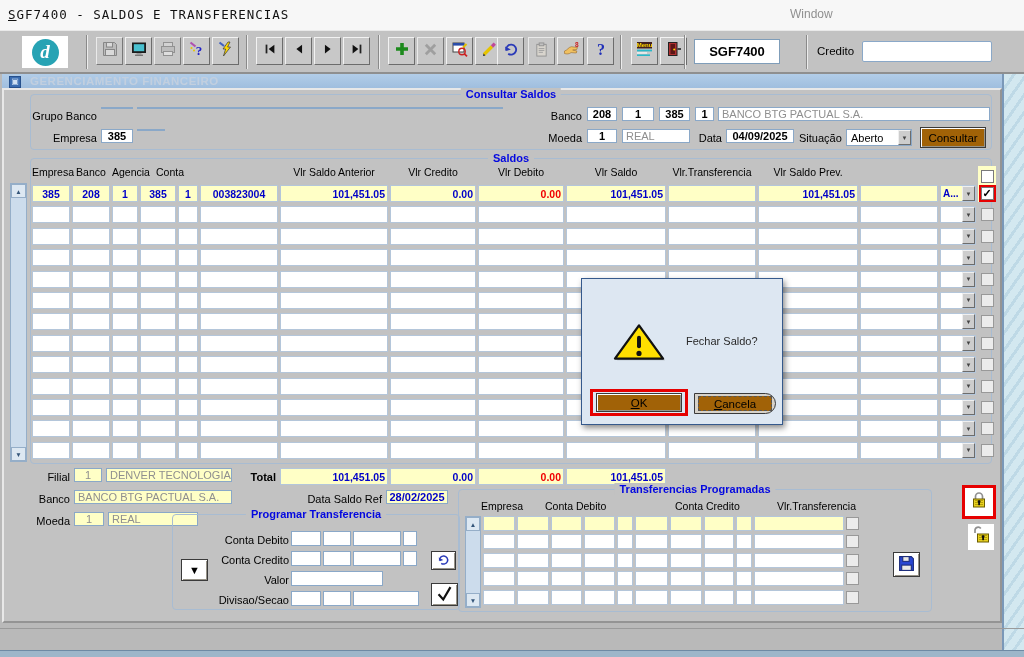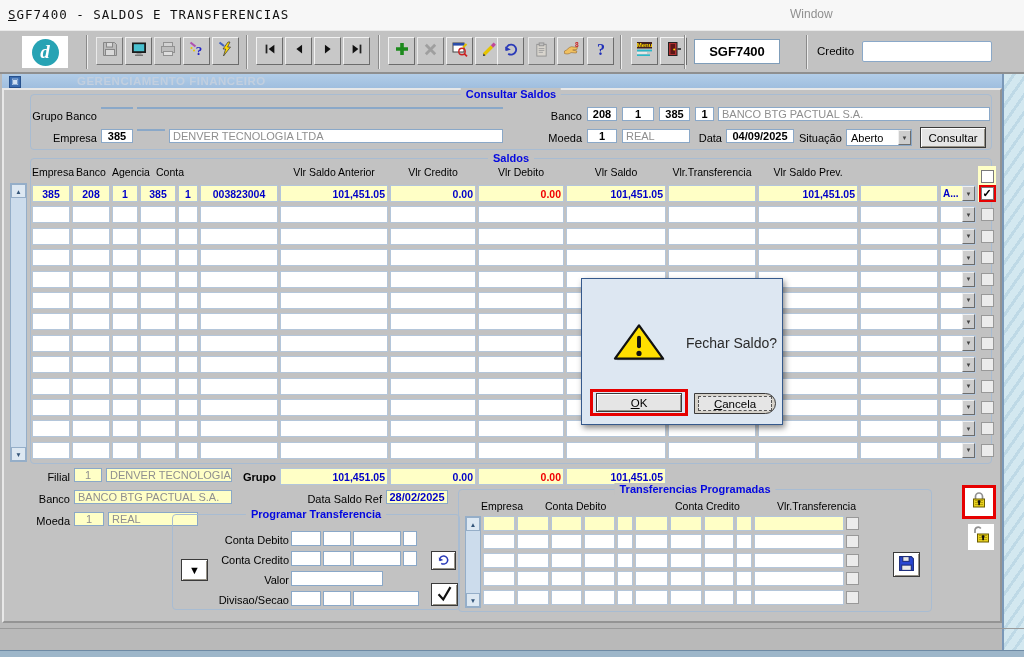--- a/index.html
+++ b/index.html
@@ -42,21 +42,21 @@
              display:flex; align-items:center; justify-content:center; }
   #usuario-lbl { left:817px; top:14px; font-size:11.5px; }
   #usuario-field { left:862px; top:10px; width:130px; height:21px; border-radius:2px; }
   
   #mdibar { left:2px; top:74px; width:1000px; height:16px;
             background:linear-gradient(180deg,#b2cde8,#9dbcdd); overflow:hidden; }
   #mdibar .ic { position:absolute; left:7px; top:2px; width:12px; height:12px;
                 background:#3a6cb0; border:1px solid #26508c; color:#cfe0f2;
                 font-size:8px; line-height:10px; text-align:center; }
   #mdibar .tt { position:absolute; left:28px; top:1px; font-size:11.5px; font-weight:bold;
-                color:#c2cfdf; letter-spacing:.5px;margin-left:47px; }
+                color:#c2cfdf; letter-spacing:.5px; }
   #rightstrip { left:1002px; top:74px; width:22px; height:583px;
                 border-left:2px solid #7a98b8;
                 background:repeating-linear-gradient(125deg,#d3e8f0 0 7px,#bed9e6 7px 10px); }
   
   #panel { left:2px; top:88px; width:1000px; height:535px; background:#c2c2c2;
            border:2px outset #e8e8e8; }
   .gcell { border:1px solid #b4c6da; background:#fff; height:17px;
            font-size:10.5px; display:flex; align-items:center; padding:0 2px;
            white-space:nowrap; overflow:hidden; }
   .grow { display:flex; position:absolute; left:28px; }
@@ -64,35 +64,35 @@
   .chk { width:13px; height:13px; background:#fff; border:1px solid #7a7a7a;
          font-size:11px; font-weight:bold; color:#000; line-height:11px; text-align:center; }
   .chk.off { background:#ececec; border-color:#999; }
   .ddbtn { width:13px; height:15px; background:#cdcdcd; border:1px solid;
            border-color:#efefef #6c6c6c #6c6c6c #efefef; font-size:6px; color:#444;
            display:flex; align-items:center; justify-content:center; }
   .sbar { background:#ccdcec; border:1px solid #95aec8; display:flex;
           flex-direction:column; justify-content:space-between; }
   .sbtn { height:14px; background:#dde8f2; border:1px solid #95aec8; font-size:6.5px;
           color:#35567a; display:flex; align-items:center; justify-content:center; }
-  .pbtn { background:#e5e5e5; border:1px solid #3a3a3a; font-size:11.5px; color:#000;
+  .pbtn { background:#a16207; border:1px solid #3a3a3a; font-size:11.5px; color:#000;
           box-shadow:inset 1px 1px 0 #fff, inset -1px -1px 0 #979388;
           display:flex; align-items:center; justify-content:center; }
   .annot { border:3px solid #e60000; }
   
   #dialog { left:581px; top:278px; width:202px; height:147px; background:#dde7f2;
             border:1px solid #35598c; box-shadow:2px 3px 6px rgba(0,0,0,.45); z-index:50; }
   #dlg-title { position:absolute; left:0; top:0; right:0; height:20px;
                background:linear-gradient(180deg,#5f95d2,#4a82c2); }
   #dlg-title .txt { position:absolute; left:6px; top:3px; font-size:11.5px; font-weight:bold;
                     color:#e9eef6; }
   #dlg-close { position:absolute; right:3px; top:3px; width:15px; height:14px;
                background:#6ea3da; border:1px solid #38639c; color:#fff; font-size:10px;
                line-height:12px; text-align:center; font-weight:bold; }
-  #dlg-msg { position:absolute; left:104px; top:56px; font-size:14px; color:#2a2a2a; }
+  #dlg-msg { position:absolute; left:104px; top:56px; font-size:11px; color:#2a2a2a; }
   #tab { left:3px; top:627px; width:136px; height:24px; background:#b9d3e9;
          border:1px solid #587ca0; border-bottom:none; border-radius:7px 7px 0 0;
          box-shadow:inset 1px 1px 0 #ddebf7; font-size:11px;
          display:flex; align-items:center; justify-content:center; }
   #tabline { left:0; top:628px; width:1024px; height:1px; background:#9a9a9a; }
   #bstrip { left:0; top:650px; width:1024px; height:7px; background:#9db6c9;
             border-top:1px solid #6e8aa4; }
   u { text-decoration:underline; }
 </style>
 </head>
@@ -261,21 +261,20 @@
 
     <div class="abs groupbox" style="left:26px;top:4px;width:962px;height:56px">
       <span class="boxTitle secTitle">Consultar Saldos</span>
     </div>
     <div class="abs lbl rt" style="left:16px;top:20px;width:77px">Grupo Banco</div>
     <div class="abs field" style="left:97px;top:17px;width:32px"></div>
     <div class="abs field grayTxt" style="left:133px;top:17px;width:366px"></div>
     <div class="abs lbl rt" style="left:16px;top:42px;width:77px">Empresa</div>
     <div class="abs field" style="left:97px;top:39px;width:32px;font-weight:bold;justify-content:center">385</div>
     <div class="abs field" style="left:133px;top:39px;width:28px"></div>
-    <div class="abs field grayTxt" style="left:165px;top:39px;width:334px">DENVER TECNOLOGIA LTDA</div>
 
     <div class="abs lbl rt" style="left:528px;top:20px;width:50px">Banco</div>
     <div class="abs field" style="left:583px;top:17px;width:30px;font-weight:bold;justify-content:center">208</div>
     <div class="abs field" style="left:618px;top:17px;width:32px;font-weight:bold;justify-content:center">1</div>
     <div class="abs field" style="left:655px;top:17px;width:31px;font-weight:bold;justify-content:center">385</div>
     <div class="abs field" style="left:691px;top:17px;width:19px;font-weight:bold;justify-content:center">1</div>
     <div class="abs field grayTxt" style="left:714px;top:17px;width:272px">BANCO BTG PACTUAL S.A.</div>
 
     <div class="abs lbl rt" style="left:528px;top:42px;width:50px">Moeda</div>
     <div class="abs field" style="left:583px;top:39px;width:30px;font-weight:bold;justify-content:center">1</div>
@@ -603,21 +602,21 @@
           </div>
           <div style="width: 18px; height: 17px; display: flex; align-items: center; justify-content: center; background: transparent;">
             <span class="chk off"></span>
           </div>
         </div>
       </div>
 
     <div class="abs lbl rt" style="left:18px;top:381px;width:48px">Filial</div>
     <div class="abs field yellow grayTxt" style="left:70px;top:378px;width:28px;justify-content:center">1</div>
     <div class="abs field yellow grayTxt" style="left:102px;top:378px;width:126px">DENVER TECNOLOGIA L</div>
-    <div class="abs lbl rt" style="left:222px;top:381px;width:50px;font-weight:bold">Grupo</div>
+    <div class="abs lbl rt" style="left:222px;top:381px;width:50px;font-weight:bold">Total</div>
     <div class="abs gcell yellow blueVal" style="left:276px;top:378px;width:108px;justify-content:flex-end">101,451.05</div>
     <div class="abs gcell yellow blueVal" style="left:386px;top:378px;width:86px;justify-content:flex-end">0.00</div>
     <div class="abs gcell yellow redVal" style="left:474px;top:378px;width:86px;justify-content:flex-end">0.00</div>
     <div class="abs gcell yellow blueVal" style="left:562px;top:378px;width:100px;justify-content:flex-end">101,451.05</div>
 
     <div class="abs lbl rt" style="left:10px;top:403px;width:56px">Banco</div>
     <div class="abs field yellow grayTxt" style="left:70px;top:400px;width:158px">BANCO BTG PACTUAL S.A.</div>
     <div class="abs lbl rt" style="left:298px;top:403px;width:80px">Data Saldo Ref</div>
     <div class="abs field yellow blueVal" style="left:382px;top:400px;width:62px;justify-content:center">28/02/2025</div>
     <div class="abs lbl rt" style="left:10px;top:425px;width:56px">Moeda</div>

